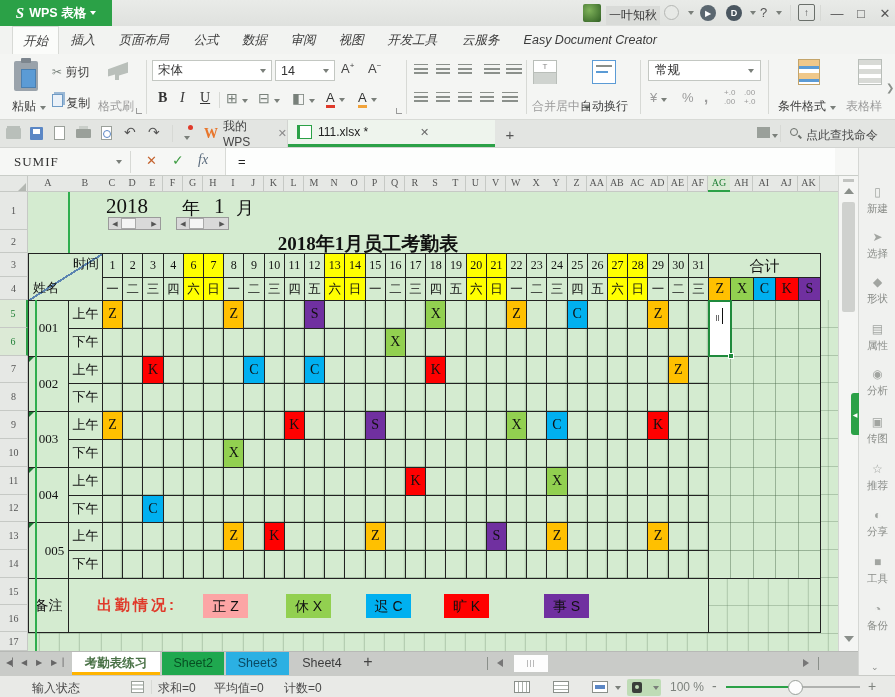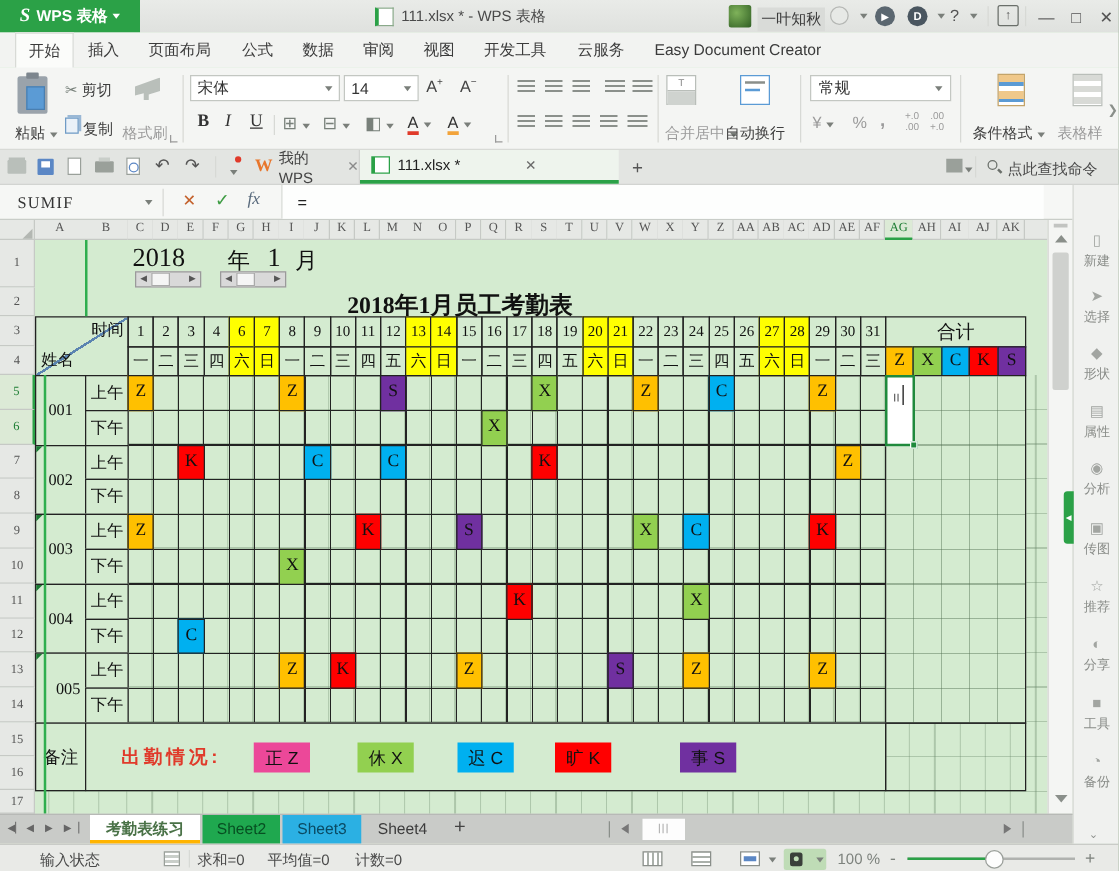--- a/index.html
+++ b/index.html
@@ -15,40 +15,36 @@
   #doctabs{top:120px;height:28px;background:#e3e5e2;border-bottom:1px solid #d2d4d1;}
   #fbar{top:148px;height:28px;background:#f6f7f5;border-bottom:1px solid #c9cdc8;}
   #sheettabs{top:651px;height:24px;background:#c9cbc8;border-top:1px solid #b7b9b6;width:858px;}
   #statusbar{top:675px;height:22px;background:#e9eae7;border-top:1px solid #c9cbc7;}
   .winbtn{font-size:13px;color:#555;width:22px;height:18px;}
   .icbox{color:#78807a;font-size:12px;}
   .vline{background:#d7d9d5;width:1px;}
   .rlabel{font-size:12px;color:#3f3f3f;}
   .gray{color:#9b9b9b;}
   .menu-item{position:absolute;top:0;height:28px;display:flex;align-items:center;
-             padding:0 10px;font-size:12.5px;color:#3b3b3b;}
+             padding:0 10px;font-size:12.5px;color:#3b3b3b;font-style:italic;}
   .menu-item.active{background:#fbfcfa;border:1px solid #d8dad6;border-bottom:none;}
   .tri-dn{display:inline-block;width:0;height:0;border-left:3.5px solid transparent;
           border-right:3.5px solid transparent;border-top:4px solid #7a7f7a;margin-left:4px;}
   .bars3{width:14px;height:10px;background:repeating-linear-gradient(#8b908b 0 1.4px,transparent 1.4px 4.2px);}
 </style>
 </head>
 <body>
 
 <div id="app">
 
   <div id="titlebar" class="bar">
     <div class="abs ctr" style="left:0;top:0;width:112px;height:26px;background:#2ba147;color:#fff;">
       <span class="ser" style="font-weight:bold;font-style:italic;font-size:15px;margin-right:5px;">S</span>
       <span style="font-size:12.5px;font-weight:bold;">WPS 表格</span>
       <span class="tri-dn" style="border-top-color:#fff;"></span>
-    </div>
-    <div class="abs ctr" style="left:300px;top:0;height:26px;">
-      <span style="display:inline-block;width:11px;height:13px;background:#fff;border:1px solid #8aa98a;border-left:3px solid #2ba147;margin-right:6px;"></span>
-      <span style="font-size:12px;color:#4a4a4a;">111.xlsx * - WPS 表格</span>
     </div>
     <div class="abs" style="left:583px;top:4px;width:18px;height:18px;background:radial-gradient(circle at 35% 35%,#7fb25a,#2f5e23);border-radius:2px;"></div>
     <div class="abs" style="left:606px;top:6px;font-size:12px;color:#3a3a3a;background:#d9dbd8;padding:1px 3px;">一叶知秋</div>
     <div class="abs" style="left:664px;top:5px;width:15px;height:15px;border-radius:50%;background:#e7e9e6;border:1.5px solid #b5b7b4;"></div>
     <span class="abs tri-dn" style="left:684px;top:11px;"></span>
     <div class="abs ctr" style="left:700px;top:5px;width:16px;height:16px;border-radius:50%;background:#5b6770;color:#fff;font-size:8px;">▶</div>
     <div class="abs ctr" style="left:726px;top:5px;width:16px;height:16px;border-radius:50%;background:#4a5660;color:#fff;font-size:9px;font-weight:bold;">D</div>
     <span class="abs tri-dn" style="left:746px;top:11px;"></span>
     <div class="abs" style="left:760px;top:5px;font-size:13px;color:#555;">?</div>
     <span class="abs tri-dn" style="left:772px;top:11px;"></span>
@@ -405,21 +401,21 @@
       <div class="abs ser" style="left: 223.2px; top: 522.4px; width: 21.2px; height: 28.8px; border: 1px solid rgb(34, 34, 34); background: rgb(255, 192, 0); text-align: center; line-height: 26.8px; font-size: 14px; color: rgb(17, 17, 17);">Z</div>
       <div class="abs ser" style="left: 263.6px; top: 522.4px; width: 21.2px; height: 28.8px; border: 1px solid rgb(34, 34, 34); background: rgb(255, 0, 0); text-align: center; line-height: 26.8px; font-size: 14px; color: rgb(17, 17, 17);">K</div>
       <div class="abs ser" style="left: 364.6px; top: 522.4px; width: 21.2px; height: 28.8px; border: 1px solid rgb(34, 34, 34); background: rgb(255, 192, 0); text-align: center; line-height: 26.8px; font-size: 14px; color: rgb(17, 17, 17);">Z</div>
       <div class="abs ser" style="left: 485.8px; top: 522.4px; width: 21.2px; height: 28.8px; border: 1px solid rgb(34, 34, 34); background: rgb(112, 48, 160); text-align: center; line-height: 26.8px; font-size: 14px; color: rgb(17, 17, 17);">S</div>
       <div class="abs ser" style="left: 546.4px; top: 522.4px; width: 21.2px; height: 28.8px; border: 1px solid rgb(34, 34, 34); background: rgb(255, 192, 0); text-align: center; line-height: 26.8px; font-size: 14px; color: rgb(17, 17, 17);">Z</div>
       <div class="abs ser" style="left: 647.4px; top: 522.4px; width: 21.2px; height: 28.8px; border: 1px solid rgb(34, 34, 34); background: rgb(255, 192, 0); text-align: center; line-height: 26.8px; font-size: 14px; color: rgb(17, 17, 17);">Z</div>
       <div class="abs" style="left: 68px; top: 550.2px; width: 35px; height: 28.8px; border: 1px solid rgb(34, 34, 34); background: rgb(212, 235, 208); text-align: center; line-height: 26.8px; font-size: 13px; color: rgb(17, 17, 17);">下午</div>
       <div class="abs" style="left: 28px; top: 578px; width: 41px; height: 55px; border: 1px solid rgb(34, 34, 34); background: rgb(212, 235, 208); display: flex; align-items: center; justify-content: center; font-size: 14px; color: rgb(17, 17, 17);">备注</div>
       <div class="abs" style="left: 68px; top: 578px; width: 641px; height: 55px; border: 1px solid rgb(34, 34, 34); background: rgb(212, 235, 208);">
         <div class="abs" style="left: 28px; top: 17px; font-size: 15px; font-weight: bold; letter-spacing: 3px; color: rgb(224, 58, 42);">出勤情况:</div>
-        <div class="abs" style="left: 134px; top: 15px; width: 45px; height: 24px; background: #ec4899; text-align: center; line-height: 24px; font-size: 14px; color: rgb(17, 17, 17);">正 Z</div>
+        <div class="abs" style="left: 134px; top: 15px; width: 45px; height: 24px; background: #fca5a5; text-align: center; line-height: 24px; font-size: 14px; color: rgb(17, 17, 17);">正 Z</div>
         <div class="abs" style="left: 217px; top: 15px; width: 45px; height: 24px; background: rgb(146, 208, 80); text-align: center; line-height: 24px; font-size: 14px; color: rgb(17, 17, 17);">休 X</div>
         <div class="abs" style="left: 297px; top: 15px; width: 45px; height: 24px; background: rgb(0, 176, 240); text-align: center; line-height: 24px; font-size: 14px; color: rgb(17, 17, 17);">迟 C</div>
         <div class="abs" style="left: 375px; top: 15px; width: 45px; height: 24px; background: rgb(255, 0, 0); text-align: center; line-height: 24px; font-size: 14px; color: rgb(17, 17, 17);">旷 K</div>
         <div class="abs" style="left: 475px; top: 15px; width: 45px; height: 24px; background: rgb(112, 48, 160); text-align: center; line-height: 24px; font-size: 14px; color: rgb(17, 17, 17);">事 S</div>
       </div>
       <div class="abs" style="left: 708px; top: 578px; width: 113px; height: 55px; border: 1px solid rgb(34, 34, 34);"></div>
       <div class="abs" style="left: 35px; top: 300px; width: 1.5px; height: 351px; background: rgb(47, 174, 78);"></div>
       <div class="abs" style="left: 68px; top: 192px; width: 1.5px; height: 61px; background: rgb(47, 174, 78);"></div>
       <div class="abs" style="left: 707.5px; top: 299.5px; width: 24.4px; height: 57.6px; background: rgb(255, 255, 255); border: 2px solid rgb(31, 138, 60);">
         <div class="abs ser" style="left: 3px; top: 8px; font-size: 13px; color: rgb(17, 17, 17); transform: rotate(90deg);">=</div>

